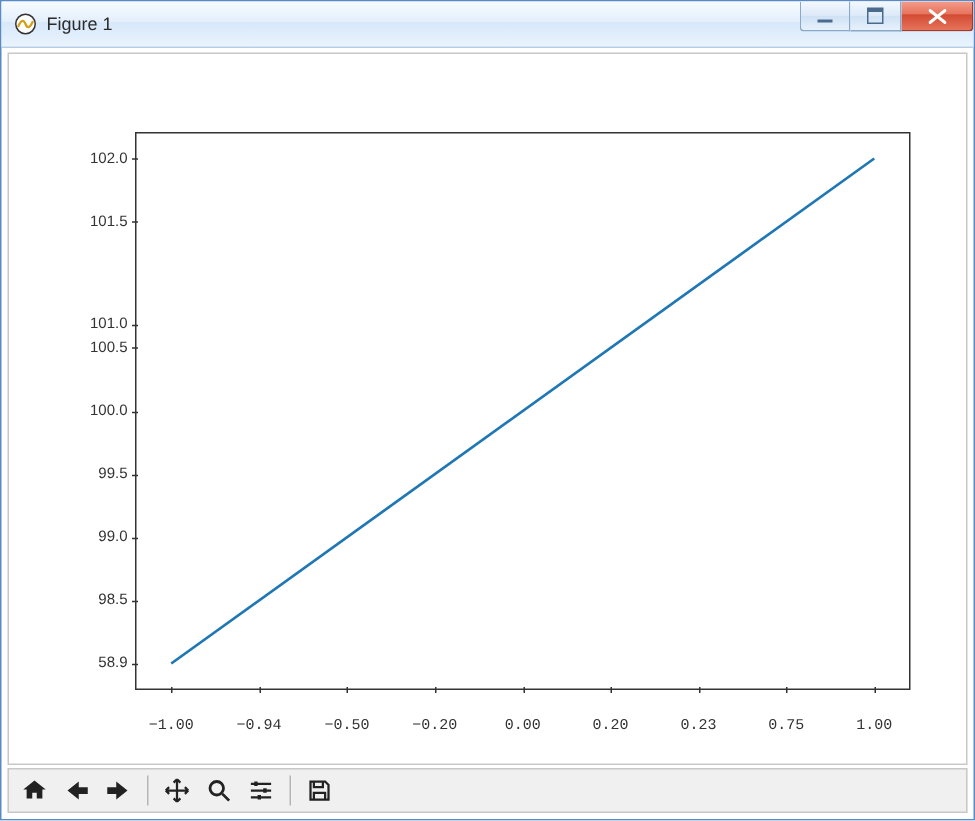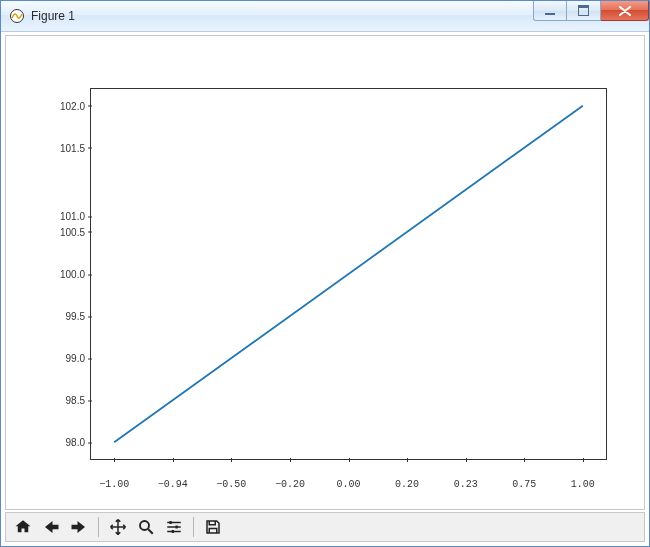--- a/index.html
+++ b/index.html
@@ -197,21 +197,21 @@
       </div>
     </div>
   </div>
 
   <div class="content">
     <div class="plot">
       <div class="axes" id="axes">
         <svg class="line" id="line-svg" preserveAspectRatio="none" viewBox="0 0 515 370">
             <polyline points="23.175,353.35 491.825,16.650000000000034" fill="none" stroke="#1f77b4" stroke-width="1.8"></polyline>
           </svg>
-      <div class="tick-y" style="top: 353.35px;">98.0</div>
+      <div class="tick-y" style="top: 353.35px;">58.9</div>
           <div class="tick-y" style="top: 311.262px;">98.5</div>
           <div class="tick-y" style="top: 269.175px; margin-left: 32px;">99.0</div>
           <div class="tick-y" style="top: 227.088px;">99.5</div>
           <div class="tick-y" style="top: 185px;">100.0</div>
           <div class="tick-y" style="top: 142.912px;">100.5</div>
           <div class="tick-y" style="top: 83px; margin-top: 44px;">101.0</div>
           <div class="tick-y" style="top: 58.7375px;">101.5</div>
           <div class="tick-y" style="top: 16.65px;">102.0</div>
           <div class="tick-x" style="left: 23.175px;">−1.00</div>
           <div class="tick-x" style="left: 81.7562px;">−0.94</div>

